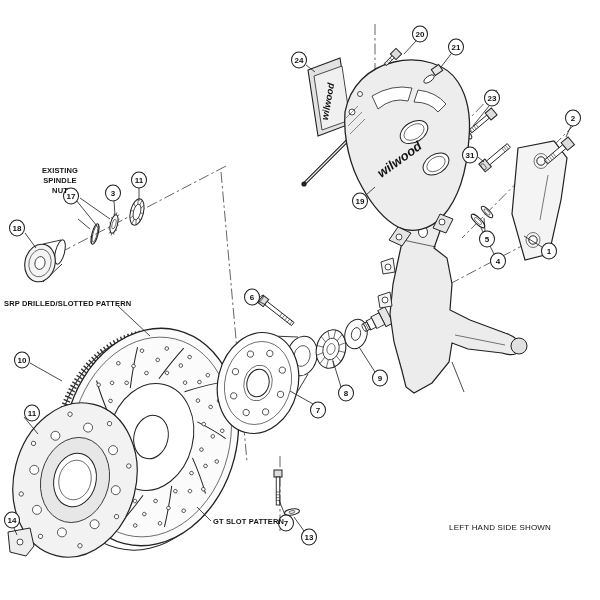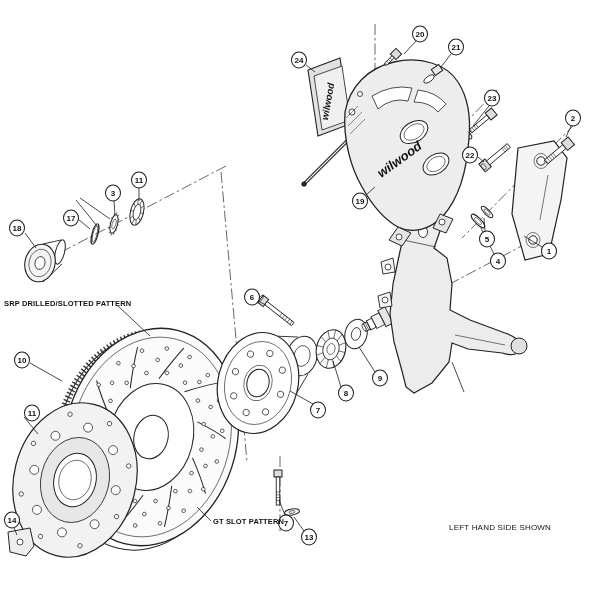--- a/index.html
+++ b/index.html
@@ -413,26 +413,29 @@
 <div class="co" style="left:318px;top:410px">7</div>
 <div class="co" style="left:346px;top:393px">8</div>
 <div class="co" style="left:380px;top:378px">9</div>
 <div class="co" style="left:22px;top:360px">10</div>
 <div class="co" style="left:32px;top:413px">11</div>
 <div class="co" style="left:286px;top:523px">7</div>
 <div class="co" style="left:309px;top:537px">13</div>
 <div class="co" style="left:12px;top:520px">14</div>
 <div class="co" style="left:139px;top:180px">11</div>
 <div class="co" style="left:113px;top:193px">3</div>
-<div class="co" style="left:71px;top:218px">17</div>
+<div class="co" style="left:71px;top:196px">17</div>
 <div class="co" style="left:17px;top:228px">18</div>
 <div class="co" style="left:360px;top:201px">19</div>
 <div class="co" style="left:420px;top:34px">20</div>
 <div class="co" style="left:456px;top:47px">21</div>
-<div class="co" style="left:470px;top:155px">22</div>
+<div class="co" style="left:470px;top:155px">31</div>
 <div class="co" style="left:492px;top:98px">23</div>
 <div class="co" style="left:299px;top:60px">24</div>
 
+<div class="lbl center" style="left:28px;top:166px;width:64px">EXISTING
+SPINDLE
+NUT</div>
 <div class="lbl" style="left:4px;top:299px">SRP DRILLED/SLOTTED PATTERN</div>
 <div class="lbl" style="left:213px;top:517px">GT SLOT PATTERN</div>
 <div class="note" style="left:449px;top:523px">LEFT HAND SIDE SHOWN</div>
 
 </div>
 
 </body></html>

